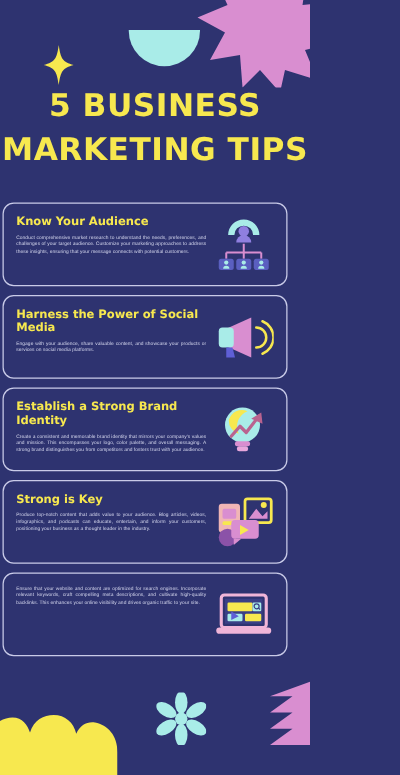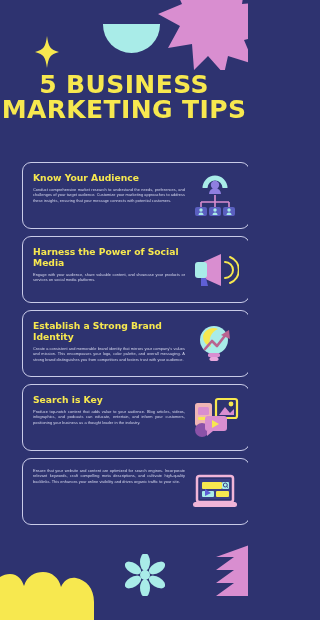--- a/index.html
+++ b/index.html
@@ -24,24 +24,24 @@
 
   
   .header{position:absolute;top:72px;left:0;width:248px;text-align:center;}
   .header h1{
     margin:0;color:#f7e84f;
     font-size:25px;line-height:25px;
     font-weight:bold;letter-spacing:.4px;
     font-family:"DejaVu Sans", sans-serif;
     text-transform:uppercase;
   }
-  .header h1 .l2{display:block;margin-top:0;}
+  .header h1 .l2{display:block;margin-top:10px;}
 
   
-  .cards{position:absolute;top:162px;left:22px;width:228px;}
+  .cards{position:absolute;top:162px;left:2px;width:228px;}
   .card{
     position:relative;
     border:1px solid #c9cbe8;
     border-radius:9px;
     padding:9px 10px 10px 10px;
     margin-bottom:7px;
     min-height:55px;
     box-sizing:border-box;
     display:flex;
     align-items:flex-start;
@@ -172,21 +172,21 @@
           <rect x="17" y="31" width="12" height="4" rx="1.6" fill="#d98ed0"></rect>
           <rect x="18.5" y="35" width="9" height="4" rx="1.8" fill="#e8a7dc"></rect>
           <path d="M14 27 L21 19 L26 24 L36 11" fill="none" stroke="#b9638f" stroke-width="2.6" stroke-linecap="round" stroke-linejoin="round"></path>
           <polygon points="38,8 39,17 30,13" fill="#b9638f"></polygon>
         </svg>
       </div>
     </div>
 
     <div class="card">
       <div class="card-text">
-        <p class="card-title">Search is Key</p>
+        <p class="card-title">Strong is Key</p>
         <p class="card-body">Produce top-notch content that adds value to your audience. Blog articles, videos, infographics, and podcasts can educate, entertain, and inform your customers, positioning your business as a thought leader in the industry.</p>
       </div>
       <div class="card-icon">
         <svg viewBox="0 0 48 44" width="48" height="44">
           <rect x="25" y="3" width="21" height="19" rx="2" fill="none" stroke="#f7e84f" stroke-width="2.2"></rect>
           <polygon points="28,19 34,11 39,17 43,13 43,19" fill="#d98ed0"></polygon>
           <circle cx="40" cy="8" r="2.4" fill="#f7e84f"></circle>
           <rect x="4" y="7" width="17" height="23" rx="2.5" fill="#f0b5b5"></rect>
           <rect x="7" y="11" width="11" height="8" rx="1.5" fill="#d98ed0"></rect>
           <rect x="7" y="21" width="11" height="3" rx="1.2" fill="#f7e84f"></rect>

